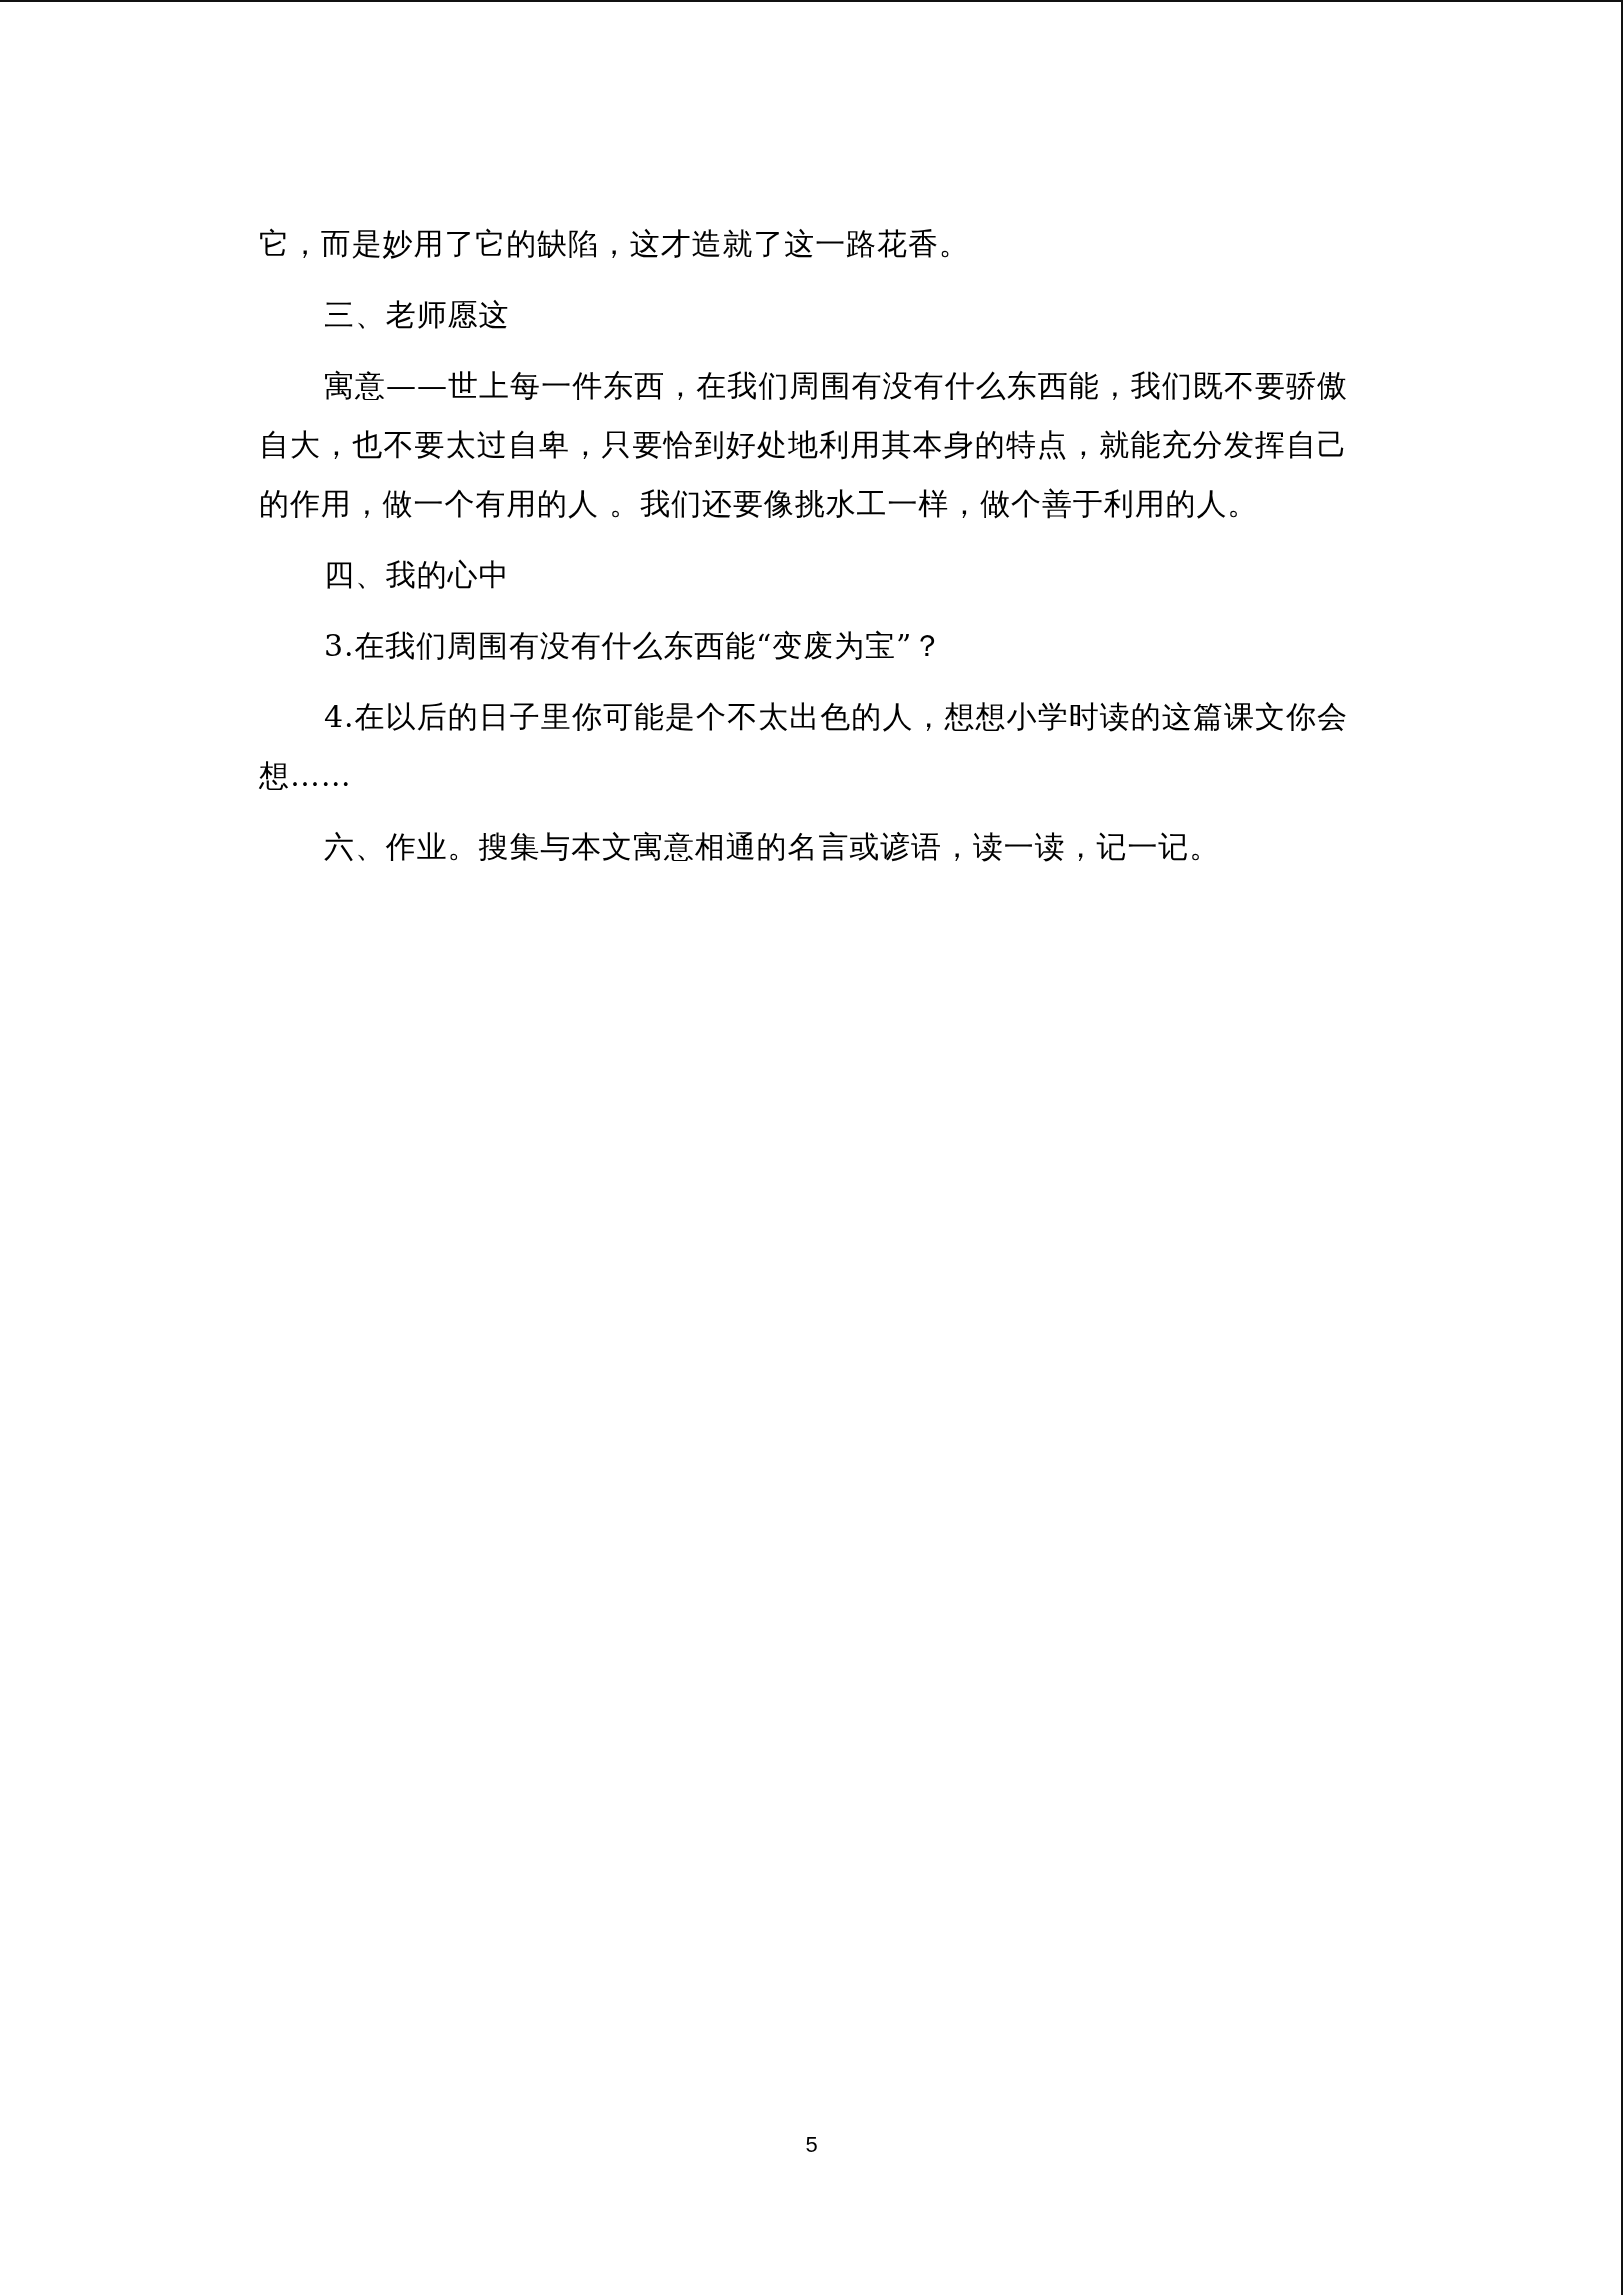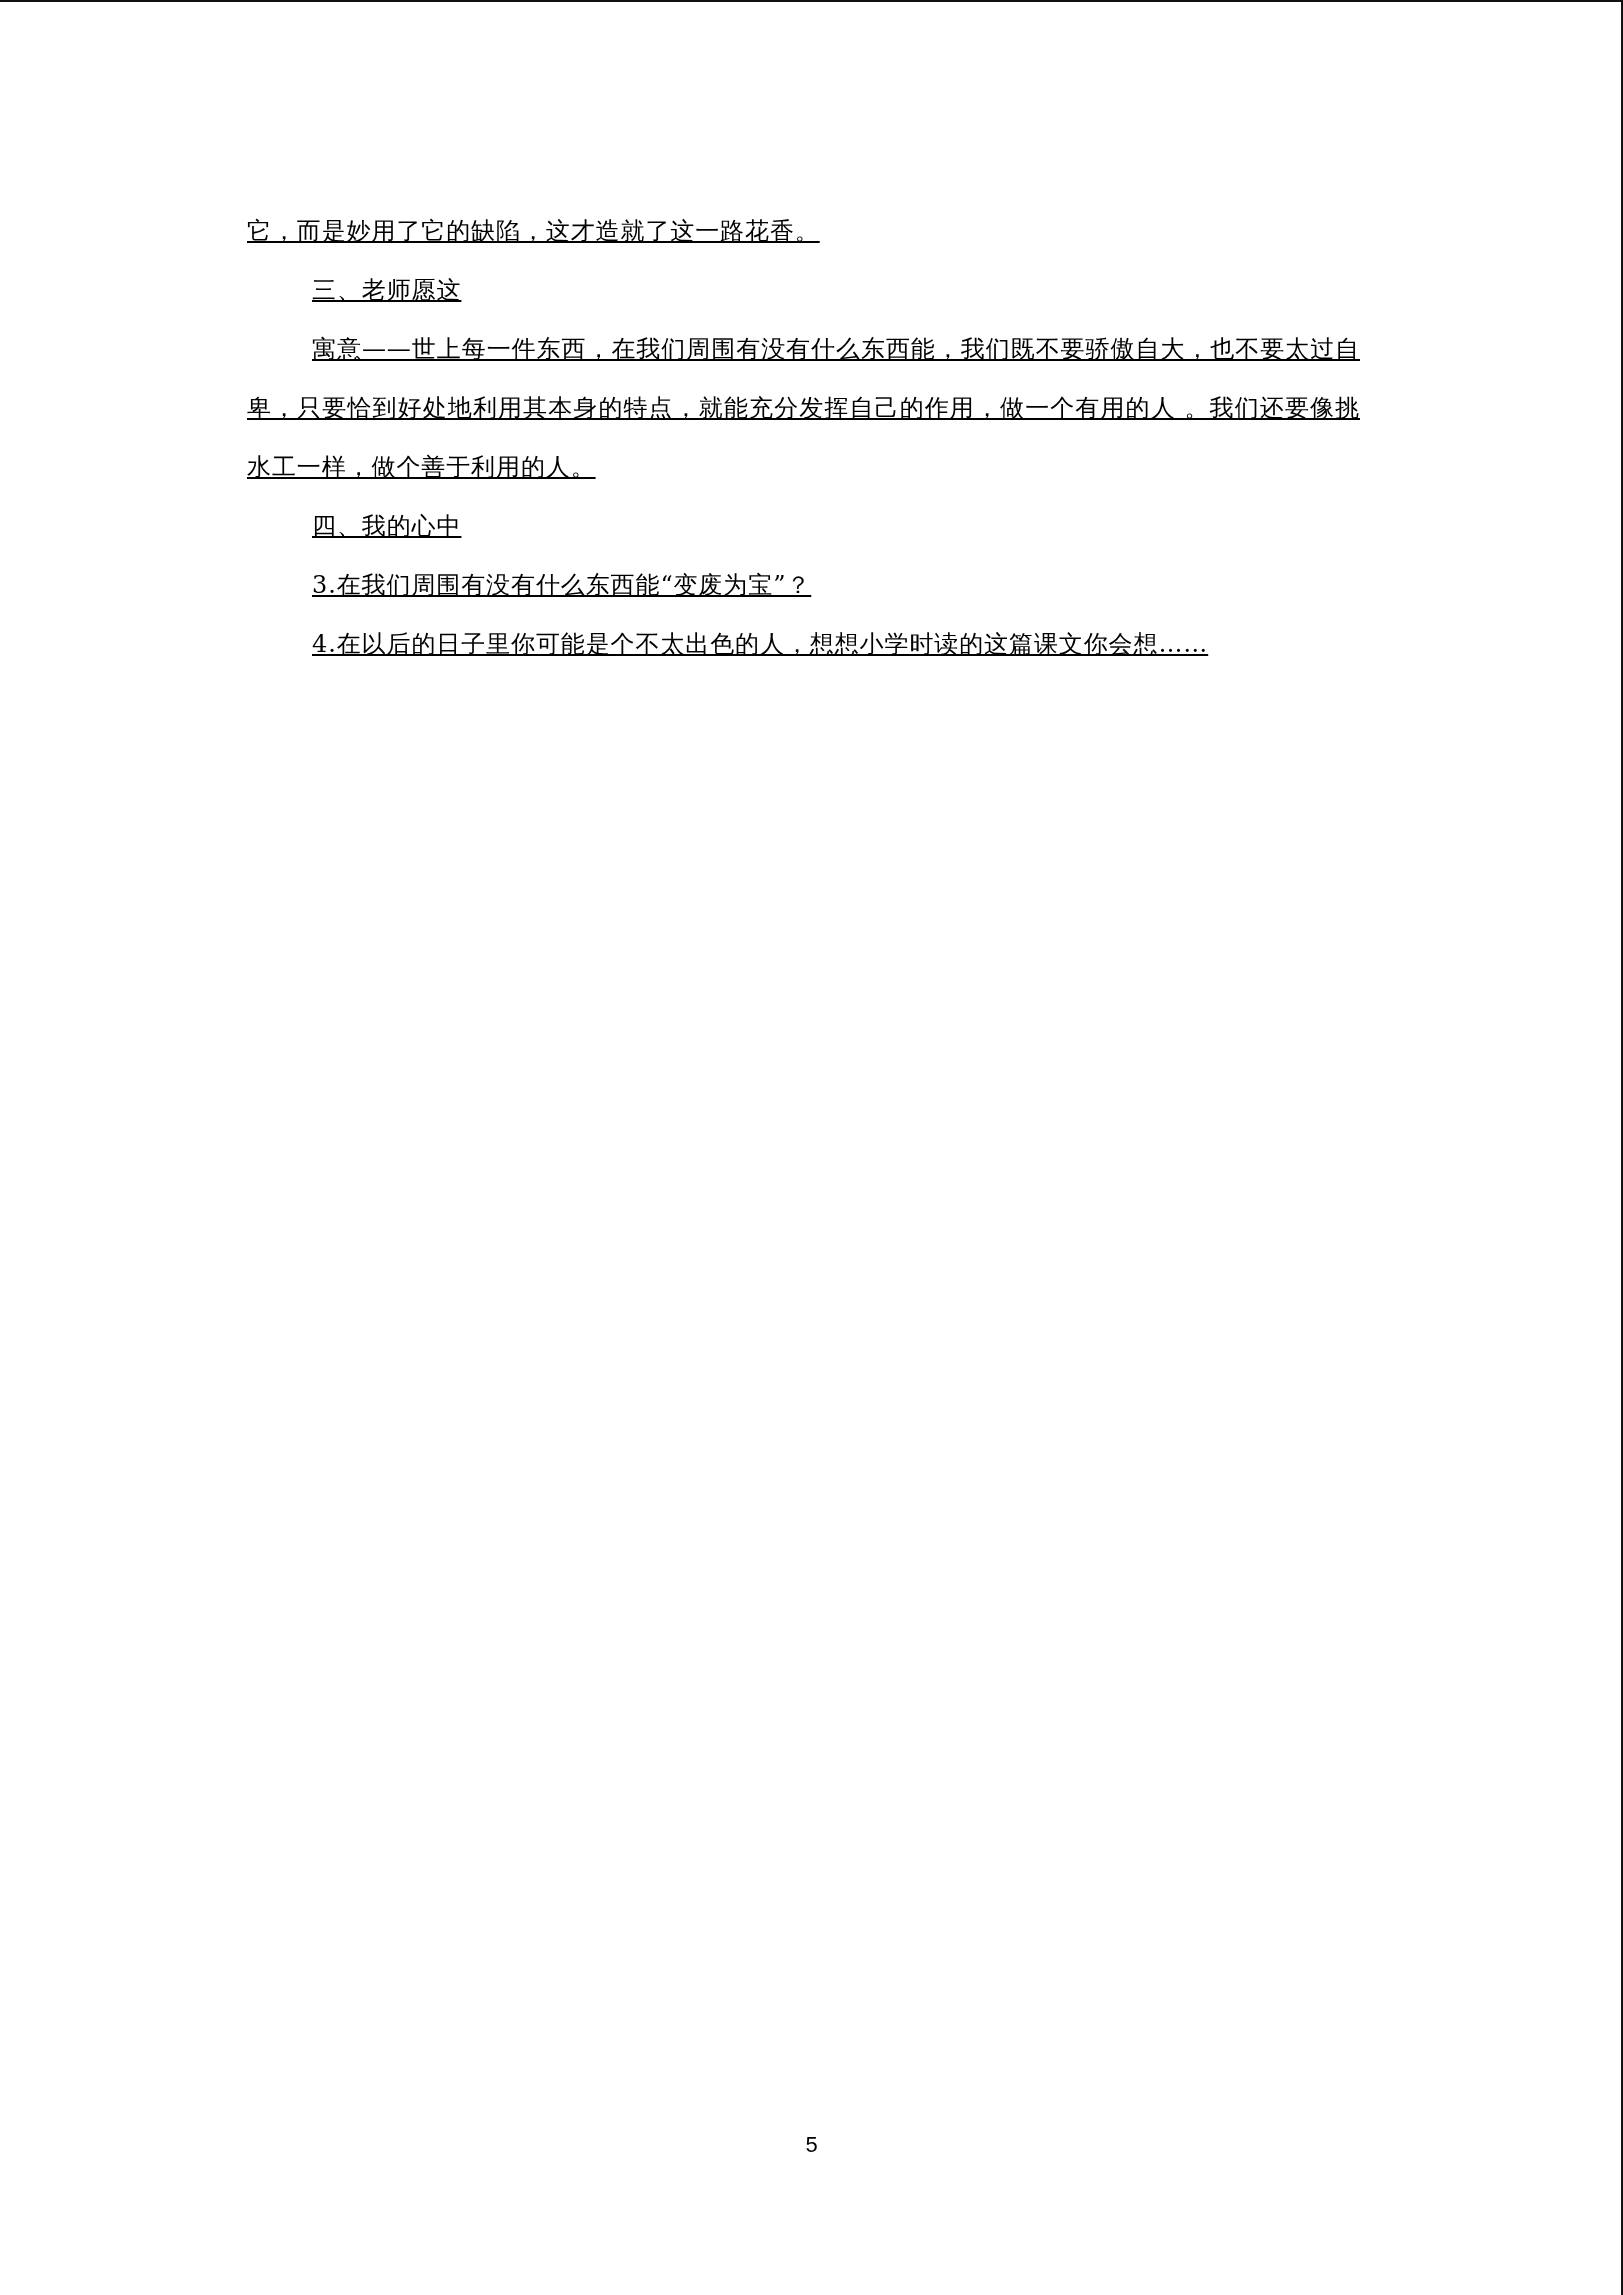--- a/index.html
+++ b/index.html
@@ -27,29 +27,28 @@
     width: 2px; height: 2295px;
     background: #111111;
   }
   .content {
     position: absolute;
     left: 247px;
     top: 202px;
     width: 1113px;
   }
   .para {
-    margin: 0;
-    font-size: 24px;
+    margin: 12px;
+    font-size: 30px;
     line-height: 59px;
     letter-spacing: 0.9px;
     text-align: justify;
     text-align-last: left;
     white-space: normal;
     word-break: break-all;
-    text-decoration: underline;
   }
   .para.indent {
     text-indent: 65px;
   }
   .page-number {
     position: absolute;
     left: 0;
     width: 1623px;
     top: 2133px;
     text-align: center;
@@ -64,16 +63,17 @@
 <div class="page-border-top"></div>
 <div class="page-border-right"></div>
 
 <div class="content">
   <p class="para">它，而是妙用了它的缺陷，这才造就了这一路花香。</p>
   <p class="para indent">三、老师愿这</p>
   <p class="para indent">寓意——世上每一件东西，在我们周围有没有什么东西能，我们既不要骄傲自大，也不要太过自卑，只要恰到好处地利用其本身的特点，就能充分发挥自己的作用，做一个有用的人 。我们还要像挑水工一样，做个善于利用的人。</p>
   <p class="para indent">四、我的心中</p>
   <p class="para indent">3.在我们周围有没有什么东西能“变废为宝”？</p>
   <p class="para indent">4.在以后的日子里你可能是个不太出色的人，想想小学时读的这篇课文你会想……</p>
+  <p class="para indent">六、作业。搜集与本文寓意相通的名言或谚语，读一读，记一记。</p>
 </div>
 
 <div class="page-number">5</div>
 
 
 </body></html>

